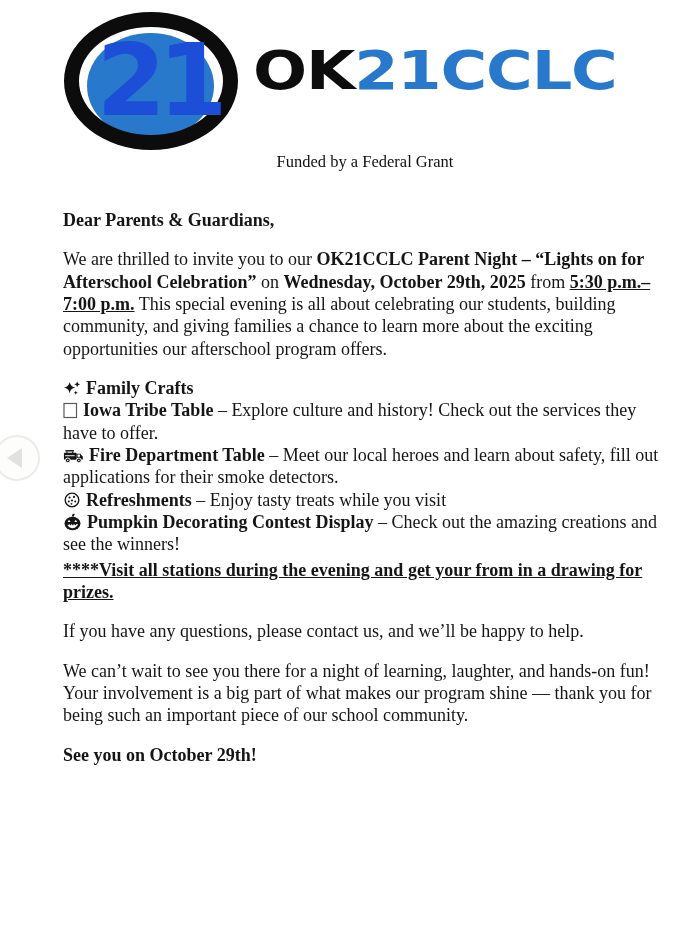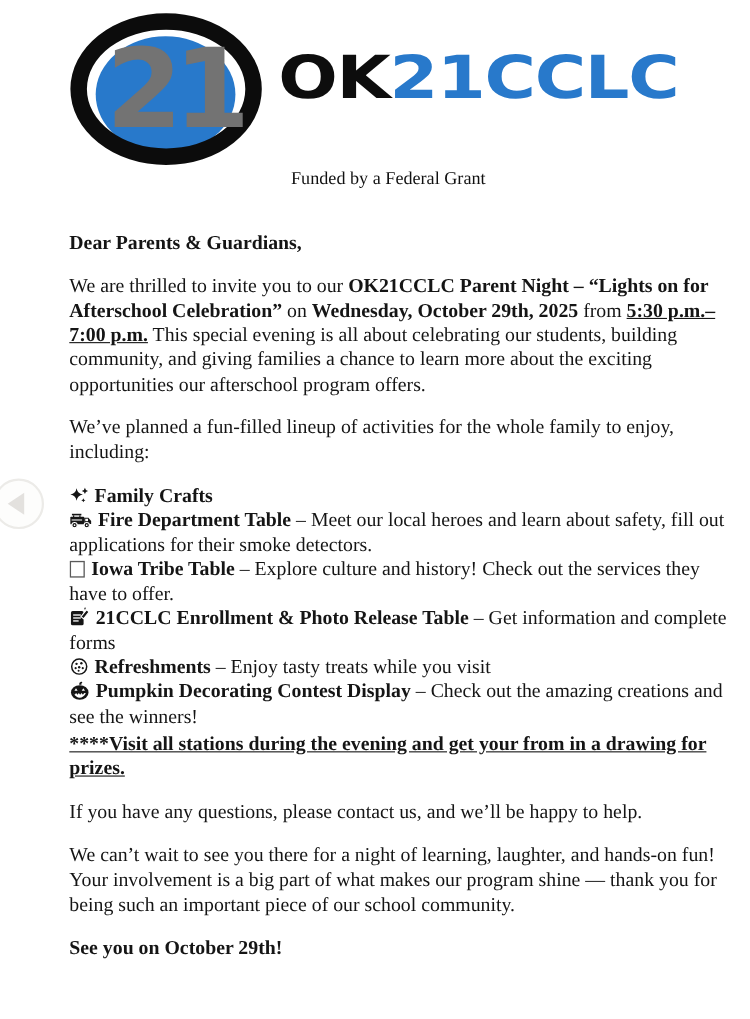--- a/index.html
+++ b/index.html
@@ -13,40 +13,40 @@
   }
 
   
   .logo-mark{position:absolute;left:64px;top:12px;width:174px;height:138px;}
   .logo-ring{position:absolute;inset:0;border:15px solid #0c0c0c;border-radius:50%;box-sizing:border-box;}
   .logo-disc{position:absolute;left:23px;top:21px;width:127px;height:106px;border-radius:50%;}
   .logo-num{
     position:absolute;left:24px;top:6px;width:140px;height:130px;
     font-family:"DejaVu Sans",sans-serif;font-weight:bold;
     font-size:100px;line-height:126px;letter-spacing:-8px;
-    color:#737373;text-align:center;
+    color:#1d4ed8;text-align:center;
   }
 
   
   .wordmark{
     position:absolute;left:253px;top:44px;
     font-family:"DejaVu Sans",sans-serif;font-weight:bold;
     font-size:54px;line-height:1;letter-spacing:-1px;
     transform:scaleX(1.18);transform-origin:left top;
     white-space:nowrap;
   }
   .wm-black{color:#0d0d0d;}
   .wm-blue{}
   .tagline{
     position:absolute;left:253px;top:101px;width:392px;
     font-family:"DejaVu Sans",sans-serif;font-size:12.5px;line-height:16.5px;
     letter-spacing:2.2px;text-align:center;
   }
   .funded{
-    position:absolute;left:208px;top:152px;width:290px;
+    position:absolute;left:220px;top:152px;width:290px;
     font-size:16.5px;text-align:center;color:#101010;
   }
 
   
   .nav-arrow{
     position:absolute;left:-6px;top:435px;width:46px;height:46px;
     border-radius:50%;border:2px solid #ecebe8;background:#fdfdfc;
     box-sizing:border-box;display:flex;align-items:center;justify-content:center;
     cursor:pointer;
   }
@@ -89,56 +89,47 @@
   <div class="nav-arrow">
     <span class="tri"></span>
   </div>
 
   <div class="body">
 
     <p class="b">Dear Parents &amp; Guardians,</p>
 
     <p><span>We are thrilled to invite you to our </span><span class="b">OK21CCLC Parent Night – “Lights on for Afterschool Celebration”</span><span> on </span><span class="b">Wednesday, October 29th, 2025</span><span> from </span><span class="b u">5:30 p.m.–7:00 p.m.</span><span> This special evening is all about celebrating our students, building community, and giving families a chance to learn more about the exciting opportunities our afterschool program offers.</span></p>
 
-    <p>We’ve planned a fun-filled lineup of activities for the whole family to enjoy, including:</p>
 
     <div class="list">
 
       <p><span class="ic"><svg width="18" height="17" viewBox="0 0 19 18" xmlns="http://www.w3.org/2000/svg">
               <path fill="#151515" d="M7 2 Q7.9 7.1 13 8 Q7.9 8.9 7 14 Q6.1 8.9 1 8 Q6.1 7.1 7 2 Z"></path>
               <path fill="#151515" d="M15 1.5 Q15.4 4.1 18 4.5 Q15.4 4.9 15 7.5 Q14.6 4.9 12 4.5 Q14.6 4.1 15 1.5 Z"></path>
               <path fill="#151515" d="M13.5 11.5 Q13.8 13.2 15.5 13.5 Q13.8 13.8 13.5 15.5 Q13.2 13.8 11.5 13.5 Q13.2 13.2 13.5 11.5 Z"></path>
             </svg></span><span class="b">Family Crafts</span><span></span></p>
+
+      <p><span class="ic"><svg width="15" height="17" viewBox="0 0 15 17" xmlns="http://www.w3.org/2000/svg">
+              <rect x="1" y="1.5" width="12.5" height="14" fill="#ffffff" stroke="#5a5a5a" stroke-width="1.2"></rect>
+            </svg></span><span class="b">Iowa Tribe Table</span><span> – Explore culture and history! Check out the services they have to offer.</span></p>
 
       <p><span class="ic"><svg width="21" height="16" viewBox="0 0 22 16" xmlns="http://www.w3.org/2000/svg">
               <rect x="2.5" y="1.8" width="9" height="1.5" fill="#151515"></rect>
               <rect x="3.5" y="3.3" width="1.2" height="1.5" fill="#151515"></rect>
               <rect x="9.5" y="3.3" width="1.2" height="1.5" fill="#151515"></rect>
               <rect x="1" y="4.6" width="13.2" height="7.2" rx="0.8" fill="#151515"></rect>
               <path d="M14.2 5.6 h4 l2.6 3.1 v2.9 h-6.6 z" fill="#151515"></path>
               <rect x="15.2" y="6.5" width="2.6" height="2.3" fill="#ffffff"></rect>
               <rect x="2.2" y="7.2" width="10" height="1" fill="#ffffff"></rect>
               <circle cx="5" cy="12.6" r="2.5" fill="#151515" stroke="#ffffff" stroke-width="1"></circle>
               <circle cx="5" cy="12.6" r="0.8" fill="#ffffff"></circle>
               <circle cx="16.6" cy="12.6" r="2.5" fill="#151515" stroke="#ffffff" stroke-width="1"></circle>
               <circle cx="16.6" cy="12.6" r="0.8" fill="#ffffff"></circle>
             </svg></span><span class="b">Fire Department Table</span><span> – Meet our local heroes and learn about safety, fill out applications for their smoke detectors.</span></p>
 
-      <p><span class="ic"><svg width="15" height="17" viewBox="0 0 15 17" xmlns="http://www.w3.org/2000/svg">
-              <rect x="1" y="1.5" width="12.5" height="14" fill="#ffffff" stroke="#5a5a5a" stroke-width="1.2"></rect>
-            </svg></span><span class="b">Iowa Tribe Table</span><span> – Explore culture and history! Check out the services they have to offer.</span></p>
-
-      <p><span class="ic"><svg width="19" height="18" viewBox="0 0 19 18" xmlns="http://www.w3.org/2000/svg">
-              <rect x="1.5" y="3.5" width="11.5" height="13" rx="1.5" fill="#151515"></rect>
-              <rect x="3.5" y="6.5" width="7" height="1.2" fill="#ffffff"></rect>
-              <rect x="3.5" y="9.2" width="7" height="1.2" fill="#ffffff"></rect>
-              <rect x="3.5" y="11.9" width="5" height="1.2" fill="#ffffff"></rect>
-              <path d="M10.6 8.6 L15.6 2.4 L18 4.3 L13 10.5 Z" fill="#151515" stroke="#ffffff" stroke-width="1"></path>
-              <rect x="13.8" y="0.2" width="1" height="1.8" fill="#151515" transform="rotate(18 14.3 1.1)"></rect>
-            </svg></span><span class="b">21CCLC Enrollment &amp; Photo Release Table</span><span> – Get information and complete forms</span></p>
 
       <p><span class="ic"><svg width="18" height="18" viewBox="0 0 20 20" xmlns="http://www.w3.org/2000/svg">
               <circle cx="10" cy="10" r="7.6" fill="#ffffff" stroke="#151515" stroke-width="1.5"></circle>
               <circle cx="7.3" cy="7.2" r="1.2" fill="#151515"></circle>
               <circle cx="12.2" cy="6.6" r="1.2" fill="#151515"></circle>
               <circle cx="10" cy="10.6" r="1.2" fill="#151515"></circle>
               <circle cx="13.6" cy="11.6" r="1.1" fill="#151515"></circle>
               <circle cx="6.4" cy="11.6" r="1.1" fill="#151515"></circle>
               <circle cx="9.4" cy="14.2" r="1" fill="#151515"></circle>
             </svg></span><span class="b">Refreshments</span><span> – Enjoy tasty treats while you visit</span></p>

